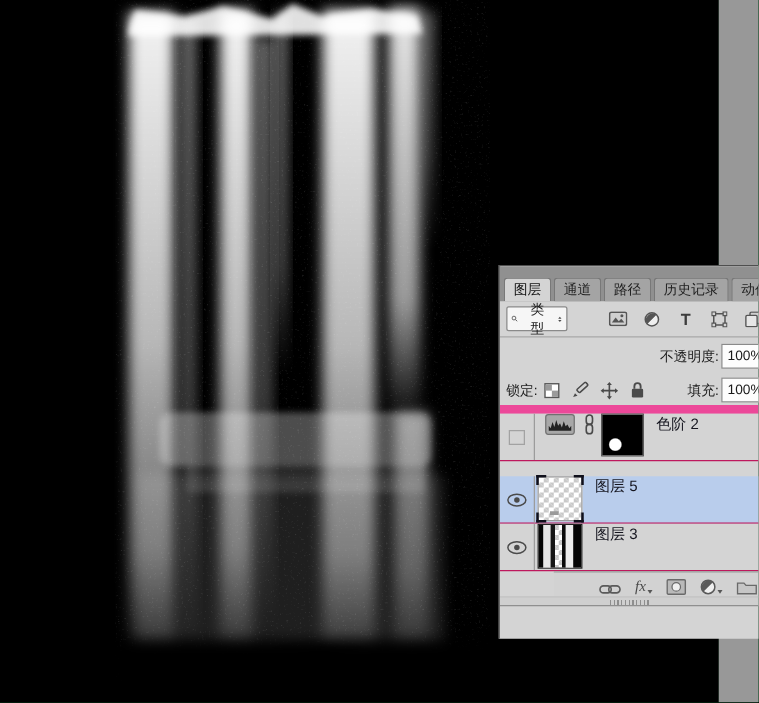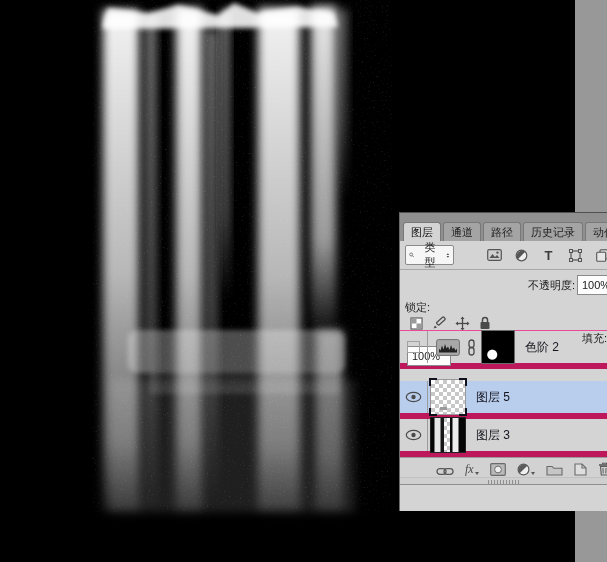--- a/index.html
+++ b/index.html
@@ -49,26 +49,26 @@
   }
   .blend-select .mode { flex:1; }
   .field-label { white-space:nowrap; margin-left:auto; padding-left:4px; }
   .value-box {
     width:44px; height:20px; margin-left:2px; margin-right:-14px; flex:none;
     background:#fdfdfd; border:1px solid #8a8a8a;
     display:flex; align-items:center; padding:0 4px;
   }
 
   
-  .lock-row { height:31px; display:flex; padding:0 0 0 5px; border-bottom:1px solid #ec4899;flex-direction:column; }
+  .lock-row { height:31px; display:flex; align-items:center; padding:0 0 0 5px; border-bottom:7px solid #ec4899; }
   .lock-icons { display:flex; align-items:center; gap:7px; margin-left:3px; }
   .licon { display:flex; align-items:center; justify-content:center; width:16px; height:16px; }
 
   
-  .layer-row { height:38px; display:flex; align-items:center; border-bottom:6px solid #be185d; background:#d4d4d4; }
+  .layer-row { height:38px; display:flex; border-bottom:1px solid #be185d; background:#d4d4d4; }
   .layer-row.selected { background:#b9cdec;margin-top:12px; }
   .eye-cell { width:28px; height:100%; flex:none; border-right:1px solid #9c9c9c;
               display:flex; align-items:center; justify-content:center; }
   .hidden-box { width:13px; height:12px; border:1px solid #a2a2a2; }
   .layer-name { margin-left:10px; font-size:12px; color:#15151f; white-space:nowrap; }
 
   .checker {
     background-color:#fff;
     background-image:
       linear-gradient(45deg,#c8c8c8 25%,transparent 25%,transparent 75%,#c8c8c8 75%),
@@ -96,21 +96,21 @@
       #060606 0 3px, #e6e6e6 4px 9px, #161616 10px 13px,
       rgba(0,0,0,0) 13px 19px, #0b0b0b 19px 21px, #ededed 22px 27px, #050505 28px 100%);
   }
 
   
   .mask-thumb { width:34px; height:34px; flex:none; margin-left:4px; border:1px solid #6a6a6a;
     background:radial-gradient(circle at 32% 74%, #fff 0 4.5px, rgba(255,255,255,0) 5.5px), #000; }
 
   
   .footer { height:20px; border-top:1px solid #9a9a9a; background:#d2d2d2;
-            display:flex; align-items:center; padding-left:36px; gap:11px; }
+            display:flex; align-items:center; padding-left:36px; gap:11px;margin-left:43px; }
   .fbtn { display:flex; align-items:flex-end; height:16px; }
   .fx-label { font-style:italic; font-size:12px; color:#4a4a4a; line-height:14px; font-family:"Liberation Serif", serif; }
   .caret { width:0; height:0; border-left:2.5px solid transparent; border-right:2.5px solid transparent;
            border-top:3px solid #555; margin-left:1px; margin-bottom:1px; }
 
   
   .grip { height:8px; background:#cfcfcf; border-top:1px solid #c2c2c2; border-bottom:1px solid #8f8f8f; position:relative; }
   .grip-marks { position:absolute; left:50%; top:2px; transform:translateX(-50%);
     width:32px; height:4px;
     background:repeating-linear-gradient(90deg, #8e8e8e 0 1px, transparent 1px 3px); }

